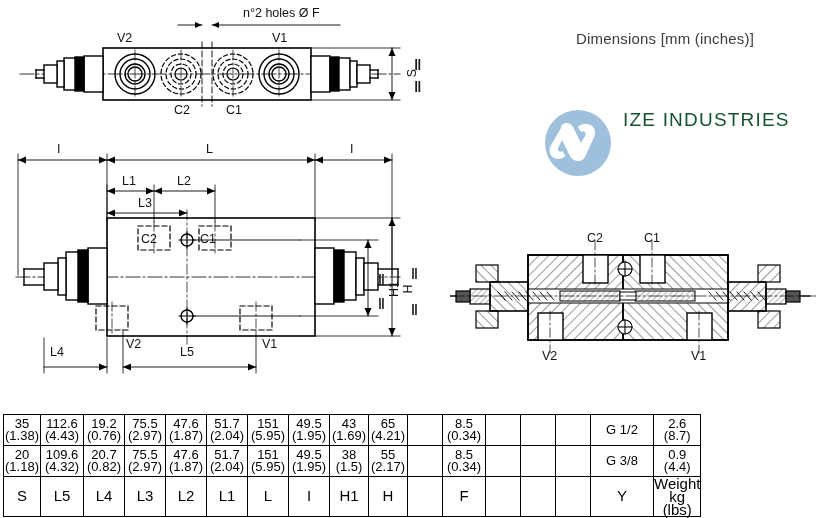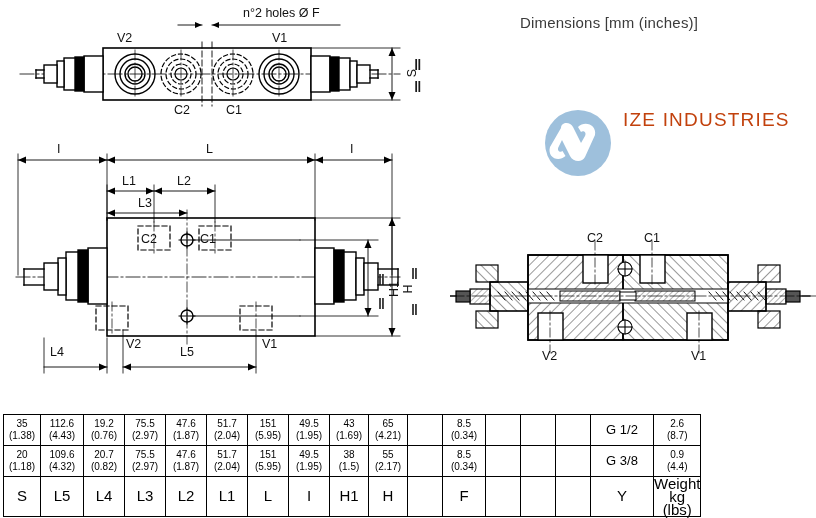--- a/index.html
+++ b/index.html
@@ -3,39 +3,39 @@
 <meta charset="utf-8">
 <style>
   html,body{margin:0;padding:0;background:#ffffff;}
   body{
     width:816px;height:518px;position:relative;overflow:hidden;
     font-family:"Liberation Sans","DejaVu Sans",sans-serif;
     color:#1a1a1a;
   }
   .abs{position:absolute;}
   .hdr{
-    left:520px;top:14px;width:290px;text-align:left;
+    left:520px;top:30px;width:290px;text-align:center;
     font-size:15px;color:#3b3b3b;letter-spacing:.2px;
   }
   
   .logo-wrap{left:545px;top:106px;width:265px;height:78px;}
   .logo-mark{position:absolute;left:0;top:4px;width:66px;height:66px;}
   .logo-txt{position:absolute;left:78px;top:2px;}
   .logo-cn{font-size:31px;font-weight:bold;color:#4c4c4c;letter-spacing:2px;line-height:36px;
            font-family:"DejaVu Sans",sans-serif;}
-  .logo-en{font-size:19px;color:#c2410c;letter-spacing:1.2px;line-height:24px;}
+  .logo-en{font-size:19px;color:#14532d;letter-spacing:1.2px;line-height:24px;}
   
   .lbl{font-size:12.5px;color:#111;white-space:nowrap;}
   .rot{transform:rotate(-90deg);transform-origin:50% 50%;}
   
   .tbl{left:3px;top:414px;border-collapse:collapse;}
   .tbl td{
     border:1px solid #000;
     text-align:center;vertical-align:middle;
-    font-size:10px;line-height:12.5px;
+    font-size:13px;line-height:12.5px;
     padding:0;color:#000;
     font-family:"Liberation Sans",sans-serif;
   }
   .tbl tr.datarow td{height:30px;}
   .tbl tr.hdrrow td{height:30px;font-size:15px;}
   .tbl td.two{line-height:12.5px;}
   .tbl td.wt{font-size:11.5px;line-height:13px;}
   .v1{display:block;}
   .v2{display:block;}
 </style>

